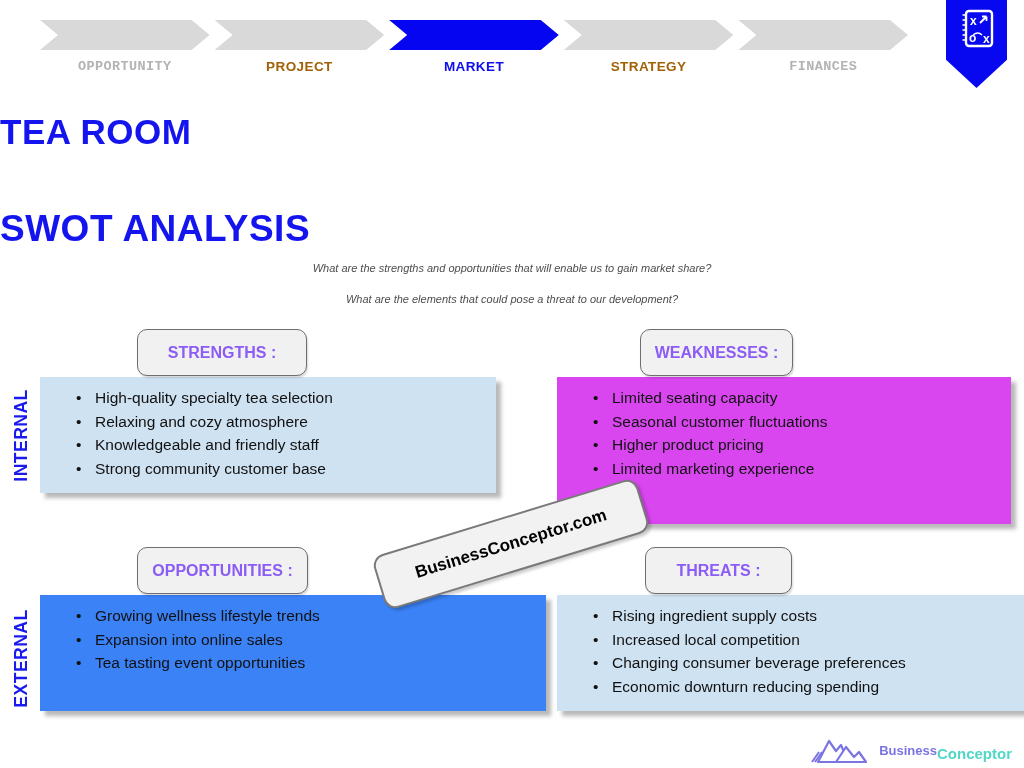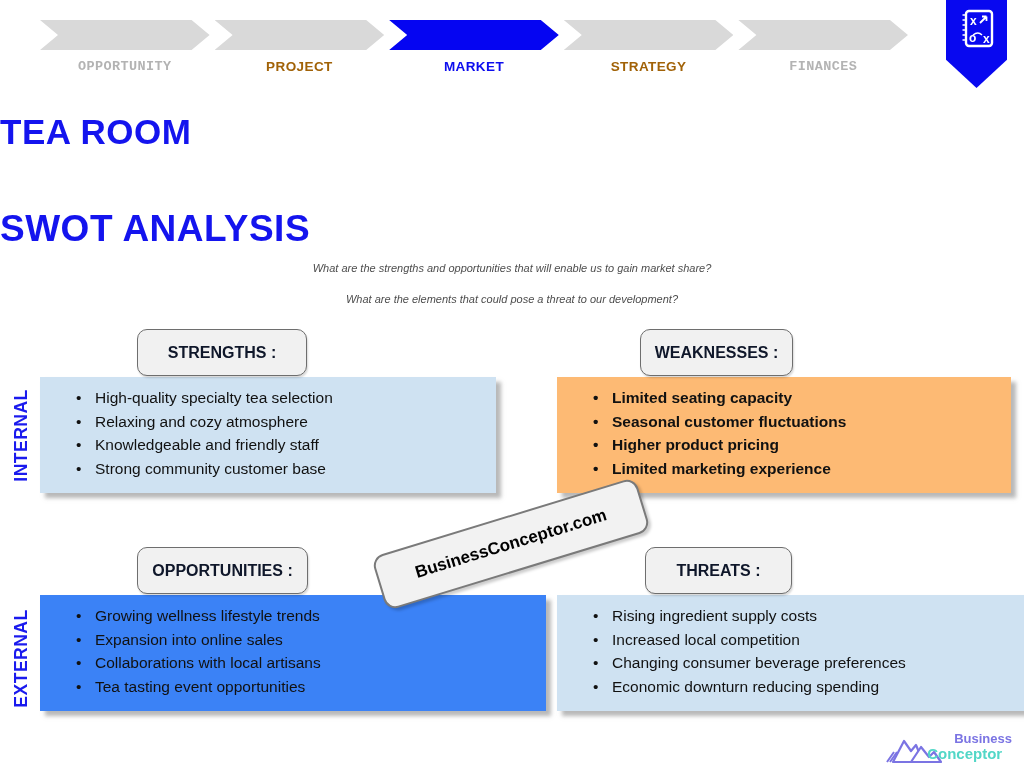--- a/index.html
+++ b/index.html
@@ -29,31 +29,31 @@
         color:#1414ee;font-weight:bold;letter-spacing:.5px;}
   .title{top:112px;font-size:35px;}
   .subtitle{top:208px;font-size:37px;}
   .question{position:absolute;left:0;right:0;text-align:center;font-style:italic;
         font-size:11px;color:#4d4d4d;}
   .q1{top:262px;} .q2{top:293px;}
 
   
   .qhead{position:absolute;height:45px;background:#f1f1f1;border:1.5px solid #6e6e6e;
          border-radius:10px;display:flex;align-items:center;justify-content:center;
-         font-weight:bold;font-size:16px;color:#0f172a;z-index:3;
+         font-weight:bold;font-size:16px;color:#8b5cf6;z-index:3;
          box-shadow:1px 2px 2px rgba(0,0,0,.15);}
   .qh-strengths{left:137px;top:329px;width:168px;}
   .qh-weaknesses{left:640px;top:329px;width:151px;}
   .qh-opportunities{left:137px;top:547px;width:169px;}
   .qh-threats{left:645px;top:547px;width:145px;}
 
   
   .panel{position:absolute;z-index:1;box-shadow:5px 5px 4px rgba(125,125,125,.55);}
   .p-strengths{left:40px;top:377px;width:456px;height:116px;background:#cfe2f2;}
-  .p-weaknesses{left:557px;top:377px;width:454px;height:116px;background:#fdba74;font-weight:bold;}
+  .p-weaknesses{left:557px;top:377px;width:454px;height:147px;background:#d946ef;}
   .p-opportunities{left:40px;top:595px;width:506px;height:116px;background:#3b82f6;}
   .p-threats{left:557px;top:595px;width:533px;height:116px;background:#cfe2f2;}
   ul.bullets{margin:9px 0 0;padding:0 0 0 36px;list-style:none;font-size:15.5px;color:#111;}
   ul.bullets li{position:relative;padding-left:19px;line-height:23.5px;}
   ul.bullets li::before{content:"\2022";position:absolute;left:0;}
 
   
   .vlabel{position:absolute;width:34px;display:flex;align-items:center;justify-content:center;z-index:2;}
   .vlabel span{transform:rotate(-90deg);white-space:nowrap;font-weight:bold;
         color:#1a1aee;font-size:17.5px;letter-spacing:.5px;}
@@ -62,21 +62,21 @@
 
   
   .watermark{position:absolute;left:373px;top:516px;width:272px;height:52px;
         transform:rotate(-17deg);border-radius:12px;border:2px solid #7a7a7a;
         background:#f2f2f2;display:flex;align-items:center;justify-content:center;
         font-weight:bold;font-size:17px;color:#000;z-index:6;
         box-shadow:2px 3px 3px rgba(0,0,0,.2);}
 
   
   .logo{position:absolute;right:12px;bottom:3px;display:flex;align-items:flex-end;z-index:4;}
-  .logo-text{display:flex;flex-direction:column;margin-left:-16px;padding-bottom:2px;}
+  .logo-text{display:flex;flex-direction:row;margin-left:-16px;padding-bottom:2px;}
   .logo-l1{margin-left:27px;font-size:13px;font-weight:bold;color:#7b74e3;line-height:12px;}
   .logo-l2{font-size:15px;font-weight:bold;color:#52d7c7;line-height:18px;}
 </style>
 </head>
 <body>
 
 <div class="slide">
 
   <div class="nav">
     <div class="step inactive">
@@ -150,21 +150,20 @@
       <li>Limited seating capacity</li>
       <li>Seasonal customer fluctuations</li>
       <li>Higher product pricing</li>
       <li>Limited marketing experience</li>
     </ul>
   </div>
   <div class="panel p-opportunities">
     <ul class="bullets">
       <li>Growing wellness lifestyle trends</li>
       <li>Expansion into online sales</li>
-      <li>Collaborations with local artisans</li>
       <li>Tea tasting event opportunities</li>
     </ul>
   </div>
   <div class="panel p-threats">
     <ul class="bullets">
       <li>Rising ingredient supply costs</li>
       <li>Increased local competition</li>
       <li>Changing consumer beverage preferences</li>
       <li>Economic downturn reducing spending</li>
     </ul>

